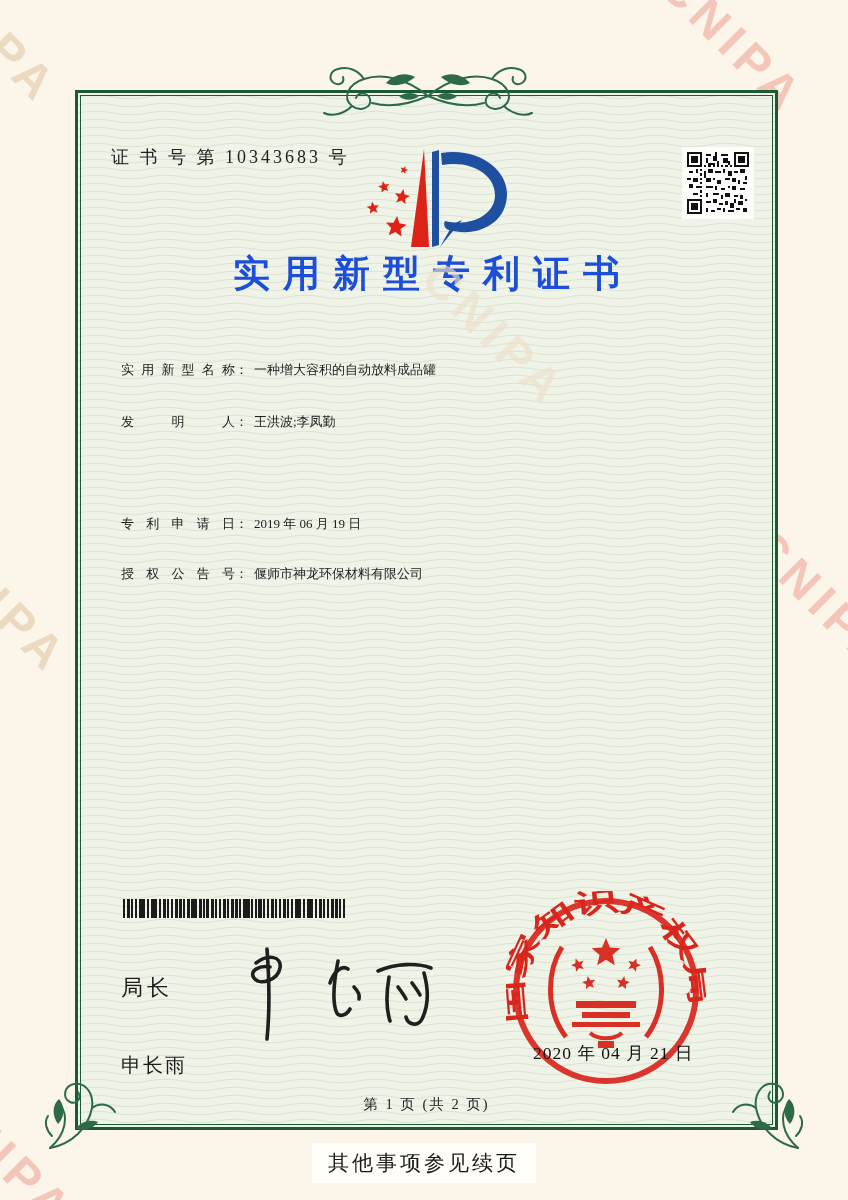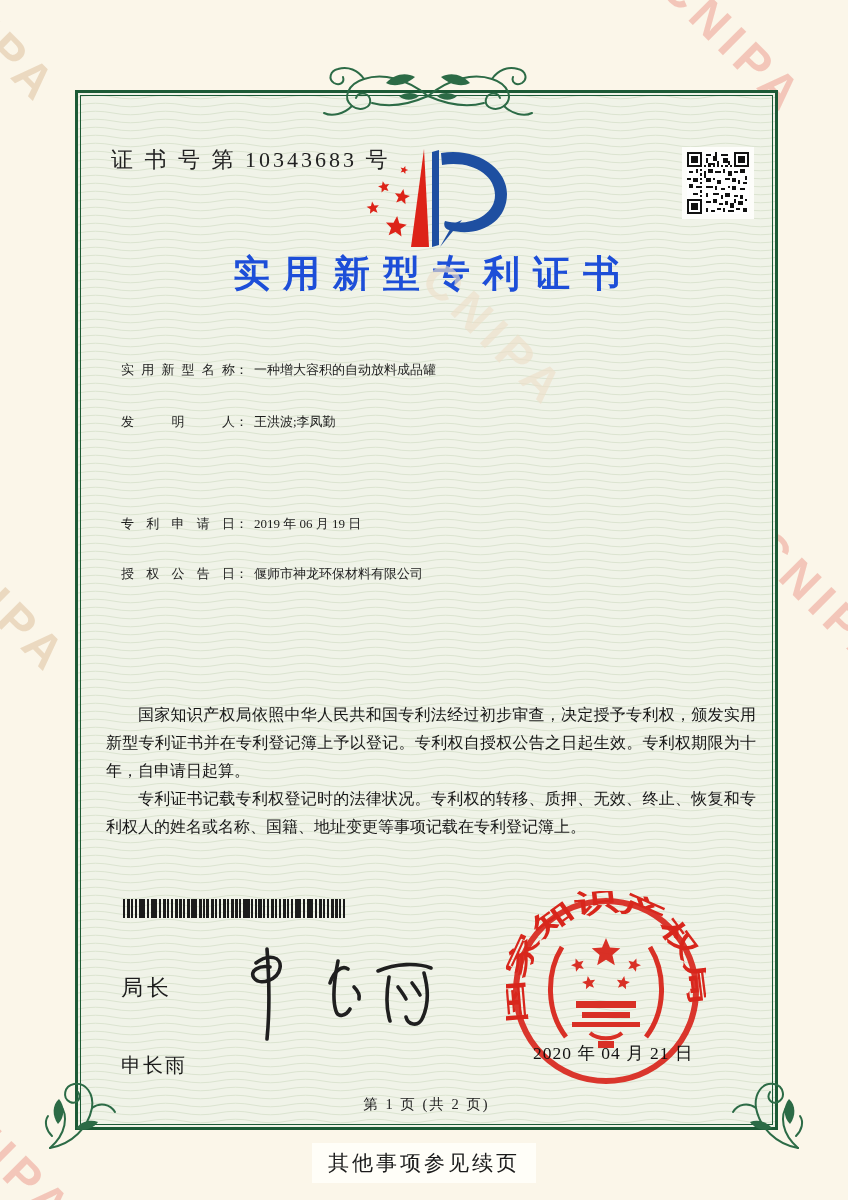--- a/index.html
+++ b/index.html
@@ -29,21 +29,21 @@
     content:"";position:absolute;inset:2px;border:1px solid #1c5a36;
   }
   .waves{position:absolute;inset:0;width:100%;height:100%;}
   
   .ornament-top{position:absolute;left:278px;top:62px;z-index:3;}
   .corner-fl{position:absolute;z-index:3;}
   .corner-fl.left{left:38px;top:1066px;}
   .corner-fl.right{left:725px;top:1066px;}
   
   .cert-no{
-    position:absolute;left:33px;top:52px;font-size:22px;letter-spacing:3px;
+    position:absolute;left:33px;top:52px;font-size:18px;letter-spacing:3px;
     color:#222;
   }
   .logo{position:absolute;left:278px;top:44px;}
   .qr-box{position:absolute;left:604px;top:54px;background:#fdfdfa;padding:5px;line-height:0;}
   .doc-title{
     position:absolute;left:0;top:156px;width:100%;text-align:center;
     font-size:37px;font-weight:bold;letter-spacing:13px;color:#1d4ed8;
     text-indent:13px;
   }
   
@@ -248,27 +248,23 @@
   <div class="row" style="top:268px">
     <span class="lbl">实用新型名称</span><span class="colon">：</span><span class="val">一种增大容积的自动放料成品罐</span>
   </div>
   <div class="row" style="top:320px">
     <span class="lbl">发明人</span><span class="colon">：</span><span class="val">王洪波;李凤勤</span>
   </div>
   <div class="row" style="top:422px">
     <span class="lbl">专利申请日</span><span class="colon">：</span><span class="val">2019 年 06 月 19 日</span>
   </div>
   <div class="row" style="top:472px">
-    <span class="lbl">授权公告日</span><span class="colon">：</span><span class="val">偃师市神龙环保材料有限公司</span>
-  </div>
-
-  <div class="body-text">
-    <p>国家知识产权局依照中华人民共和国专利法经过初步审查，决定授予专利权，颁发实用新型专利证书并在专利登记簿上予以登记。专利权自授权公告之日起生效。专利权期限为十年，自申请日起算。</p>
-    <p>专利证书记载专利权登记时的法律状况。专利权的转移、质押、无效、终止、恢复和专利权人的姓名或名称、国籍、地址变更等事项记载在专利登记簿上。</p>
-  </div>
+    <span class="lbl">授权公告号</span><span class="colon">：</span><span class="val">偃师市神龙环保材料有限公司</span>
+  </div>
+
 
   <div class="barcode"></div>
 
   <div class="officer-title">局长</div>
   <div class="officer-name">申长雨</div>
 
   <svg class="signature" width="215" height="105" viewBox="0 0 215 105">
     <g fill="none" stroke="#1f1f1f" stroke-width="3.6" stroke-linecap="round" stroke-linejoin="round">
       <path d="M30,22 C43,12 56,16 54,27 C52,39 34,45 28,37 C23,30 33,24 44,26"></path>
       <path d="M41,8 C43,35 44,68 41,98"></path>

